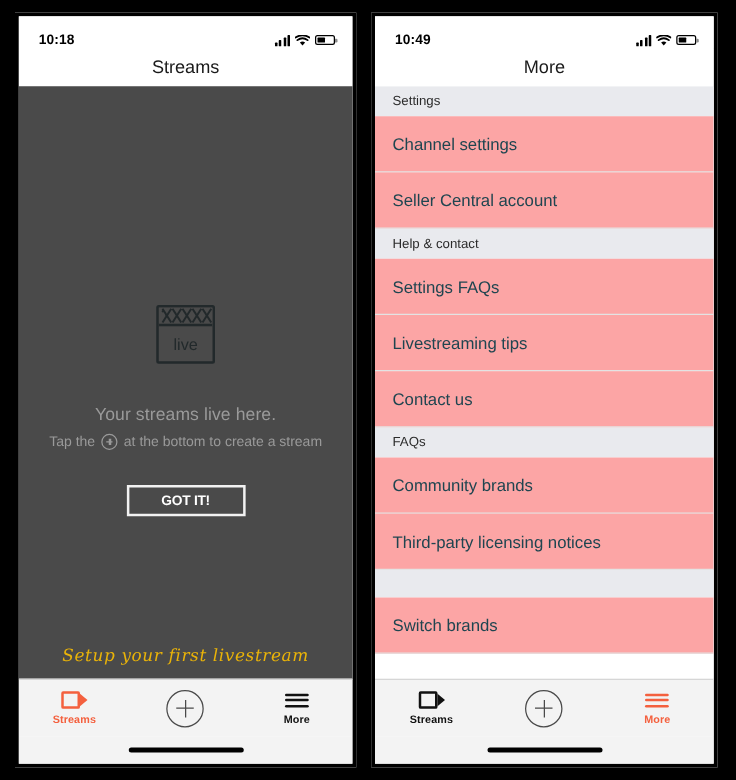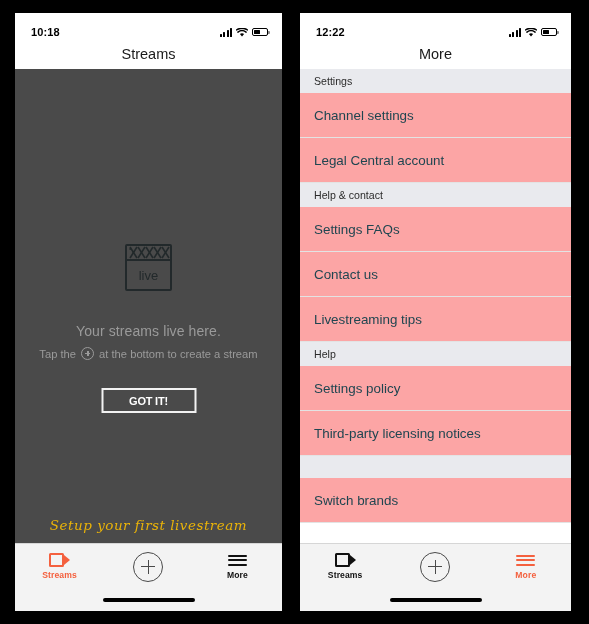--- a/index.html
+++ b/index.html
@@ -459,21 +459,21 @@
     </div>
 
     <div class="home-area">
       <div class="home-bar"></div>
     </div>
   </div>
 
   <div class="phone phone-right">
 
     <div class="statusbar">
-      <div class="status-time">12:22</div>
+      <div class="status-time">10:49</div>
       <div class="status-icons">
         <span class="sig">
             <i></i>
             <i></i>
             <i></i>
             <i></i>
           </span>
         <span class="wifi">
           <svg width="12" height="9" viewBox="0 0 12 9">
               <path d="M6 8.4 L3.9 5.9 Q6 4.4 8.1 5.9 Z" fill="#000"></path>
@@ -493,41 +493,41 @@
 
     <div class="menu-body">
 
       <div class="sec-head">
         <span>Settings</span>
       </div>
       <div class="menu-item">
         <span>Channel settings</span>
       </div>
       <div class="menu-item">
-        <span>Legal Central account</span>
+        <span>Seller Central account</span>
       </div>
 
       <div class="sec-head">
         <span>Help &amp; contact</span>
       </div>
       <div class="menu-item">
         <span>Settings FAQs</span>
       </div>
       <div class="menu-item">
+        <span>Livestreaming tips</span>
+      </div>
+      <div class="menu-item">
         <span>Contact us</span>
       </div>
-      <div class="menu-item">
-        <span>Livestreaming tips</span>
-      </div>
 
       <div class="sec-head">
-        <span>Help</span>
-      </div>
-      <div class="menu-item">
-        <span>Settings policy</span>
+        <span>FAQs</span>
+      </div>
+      <div class="menu-item">
+        <span>Community brands</span>
       </div>
       <div class="menu-item">
         <span>Third-party licensing notices</span>
       </div>
 
       <div class="sec-head blank">
         <span></span>
       </div>
       <div class="menu-item">
         <span>Switch brands</span>

